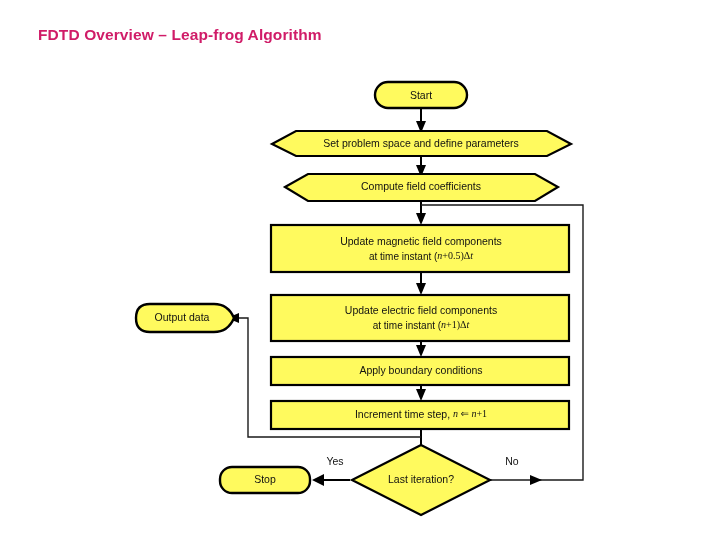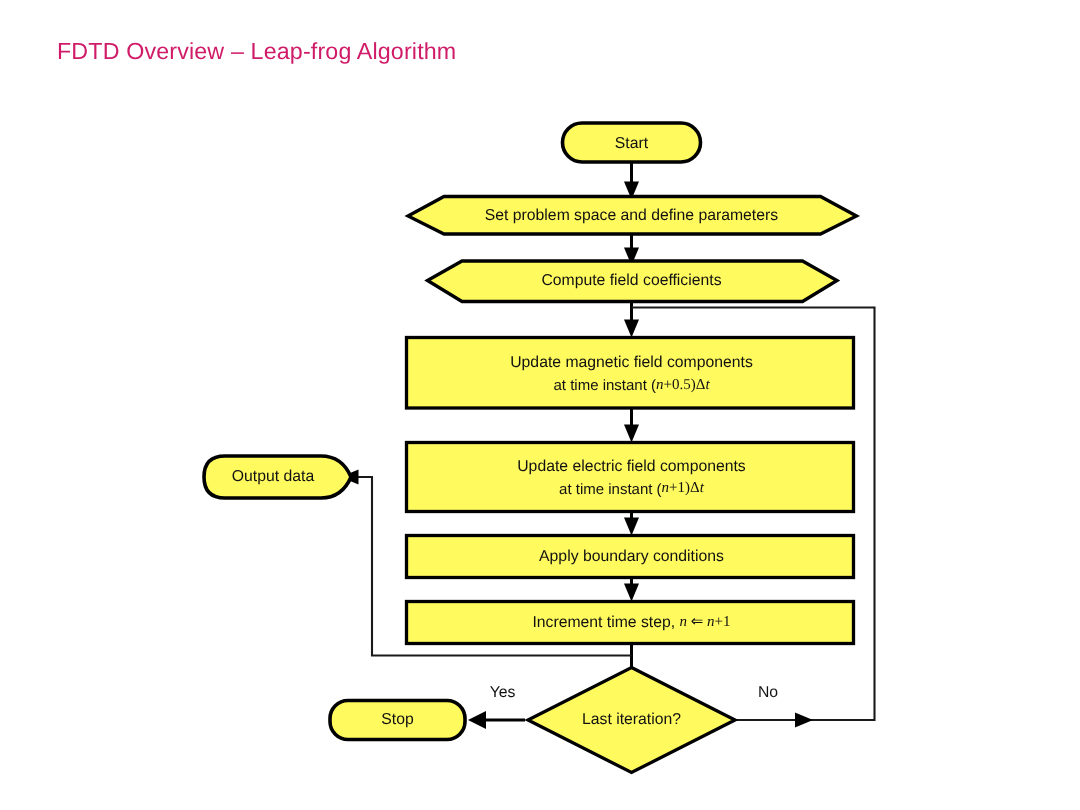--- a/index.html
+++ b/index.html
@@ -19,21 +19,21 @@
     left: 0; top: 0;
     width: 720px;
     height: 540px;
     background: #ffffff;
   }
   #slide-title {
     position: absolute;
     left: 38px;
     top: 26px;
     font-size: 15.5px;
-    font-weight: normal;
+    font-weight: bold;
     letter-spacing: 0.1px;
     color: #d01c68;
     white-space: nowrap;
     font-family: "Liberation Sans", sans-serif;
   }
   #flowchart-figure {
     position: absolute;
     left: 0;
     top: 60px;
     width: 704px;

